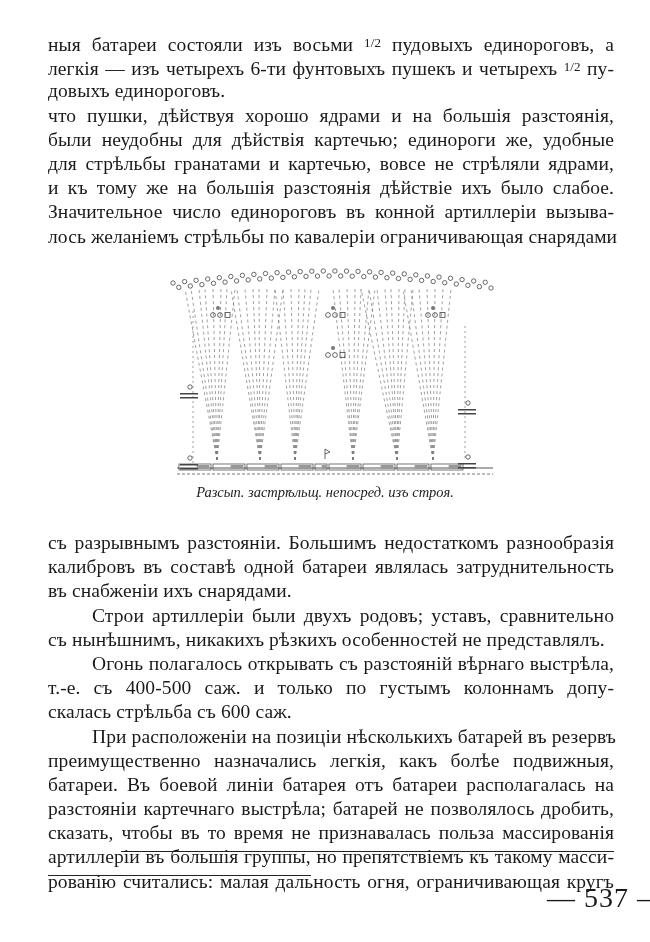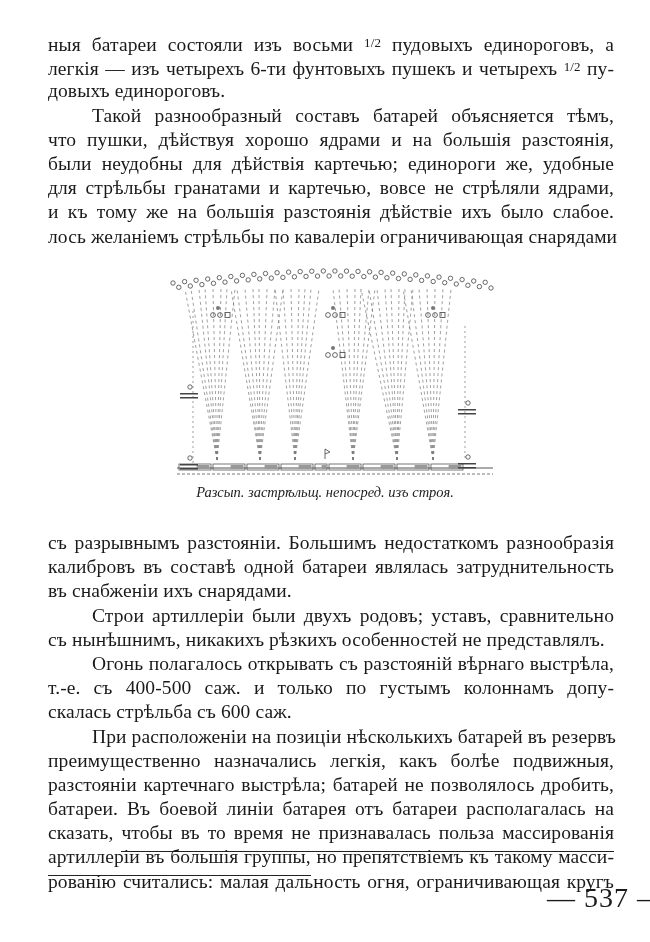--- a/index.html
+++ b/index.html
@@ -41,25 +41,25 @@
 </style>
 </head>
 <body>
 
 <div class="page">
 
   <div class="block" id="top-block" style="top:31px;">
       <span class="line"><span>ныя батареи состояли изъ восьми </span><span class="frac">1/2</span><span> пудовыхъ единороговъ, а</span></span>
       <span class="line"><span>легкія — изъ четырехъ 6-ти фунтовыхъ пушекъ и четырехъ </span><span class="frac">1/2</span><span> пу-</span></span>
       <span class="line last">довыхъ единороговъ.</span>
-      <span class="line indent">Такой разнообразный составъ батарей объясняется тѣмъ,</span>
       <span class="line">что пушки, дѣйствуя хорошо ядрами и на большія разстоянія,</span>
       <span class="line">были неудобны для дѣйствія картечью; единороги же, удобные</span>
       <span class="line">для стрѣльбы гранатами и картечью, вовсе не стрѣляли ядрами,</span>
       <span class="line">и къ тому же на большія разстоянія дѣйствіе ихъ было слабое.</span>
+      <span class="line">Значительное число единороговъ въ конной артиллеріи вызыва-</span>
       <span class="line">лось желаніемъ стрѣльбы по кавалеріи ограничивающая снарядами</span>
     </div>
 
   <svg class="figure" id="fig" viewBox="0 0 335 220" xmlns="http://www.w3.org/2000/svg">
       <line x1="12" y1="205" x2="328" y2="205" stroke="#555" stroke-width="1"></line>
       <line x1="12" y1="211" x2="328" y2="211" stroke="#555" stroke-width="0.8" stroke-dasharray="3 2"></line>
       <rect x="14" y="201" width="32" height="6" fill="none" stroke="#555" stroke-width="0.8"></rect>
       <rect x="31.6" y="202" width="12.8" height="4" fill="#999"></rect>
       <rect x="48" y="201" width="32" height="6" fill="none" stroke="#555" stroke-width="0.8"></rect>
       <rect x="65.6" y="202" width="12.8" height="4" fill="#999"></rect>
@@ -217,21 +217,21 @@
       <span class="line">съ разрывнымъ разстояніи. Большимъ недостаткомъ разнообразія</span>
       <span class="line">калибровъ въ составѣ одной батареи являлась затруднительность</span>
       <span class="line last">въ снабженіи ихъ снарядами.</span>
       <span class="line indent">Строи артиллеріи были двухъ родовъ; уставъ, сравнительно</span>
       <span class="line last">съ нынѣшнимъ, никакихъ рѣзкихъ особенностей не представлялъ.</span>
       <span class="line indent">Огонь полагалось открывать съ разстояній вѣрнаго выстрѣла,</span>
       <span class="line">т.-е. съ 400-500 саж. и только по густымъ колоннамъ допу-</span>
       <span class="line last">скалась стрѣльба съ 600 саж.</span>
       <span class="line indent">При расположеніи на позиціи нѣсколькихъ батарей въ резервъ</span>
       <span class="line">преимущественно назначались легкія, какъ болѣе подвижныя,</span>
+      <span class="line">батареи. Въ боевой линіи батарея отъ батареи располагалась на</span>
       <span class="line">разстояніи картечнаго выстрѣла; батарей не позволялось дробить,</span>
-      <span class="line">батареи. Въ боевой линіи батарея отъ батареи располагалась на</span>
       <span class="line"><span>сказать, </span><span class="u1">чтобы въ то время не признавалась польза массированія</span><span></span></span>
       <span class="line"><span></span><span class="u1">артиллеріи въ большія группы,</span><span> но препятствіемъ къ такому масси-</span></span>
       <span class="line">рованію считались: малая дальность огня, ограничивающая кругъ</span>
     </div>
 
   <div class="pagenum">— 537 —</div>
 </div>
 
 </body></html>

